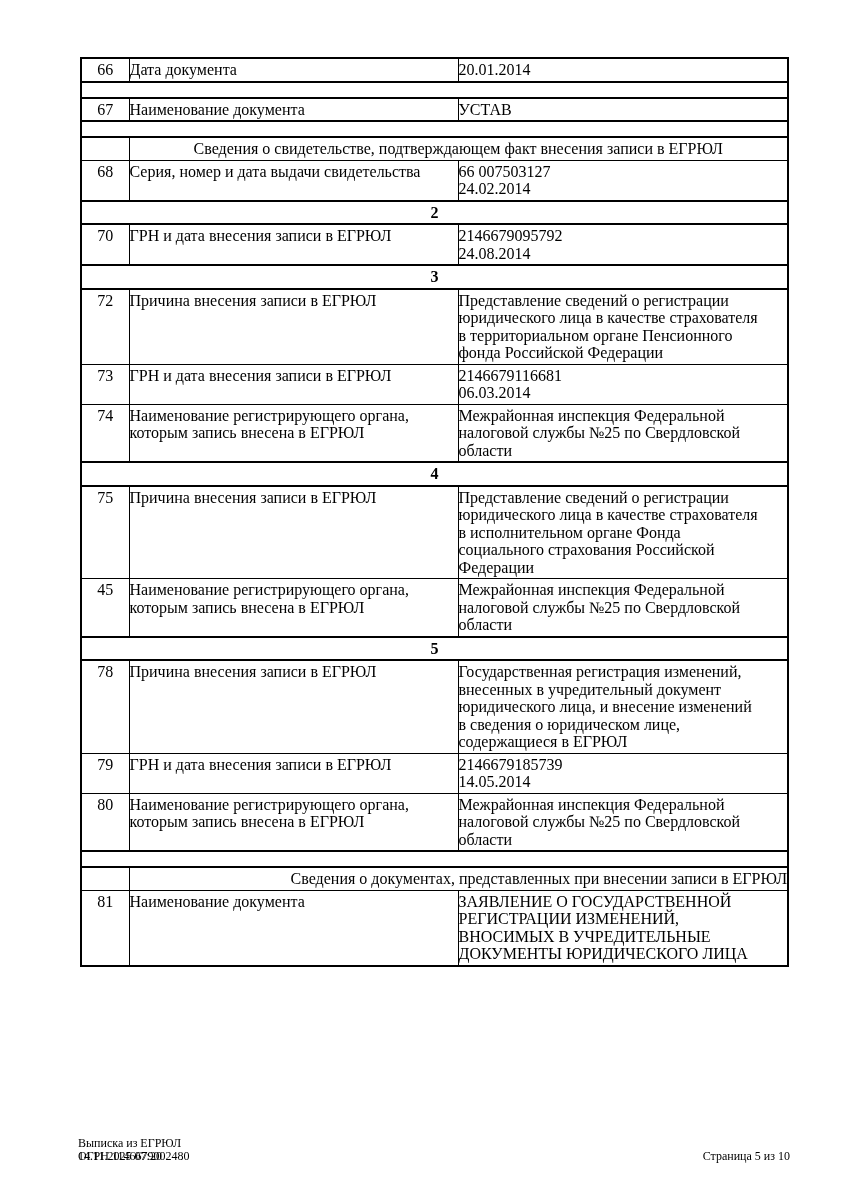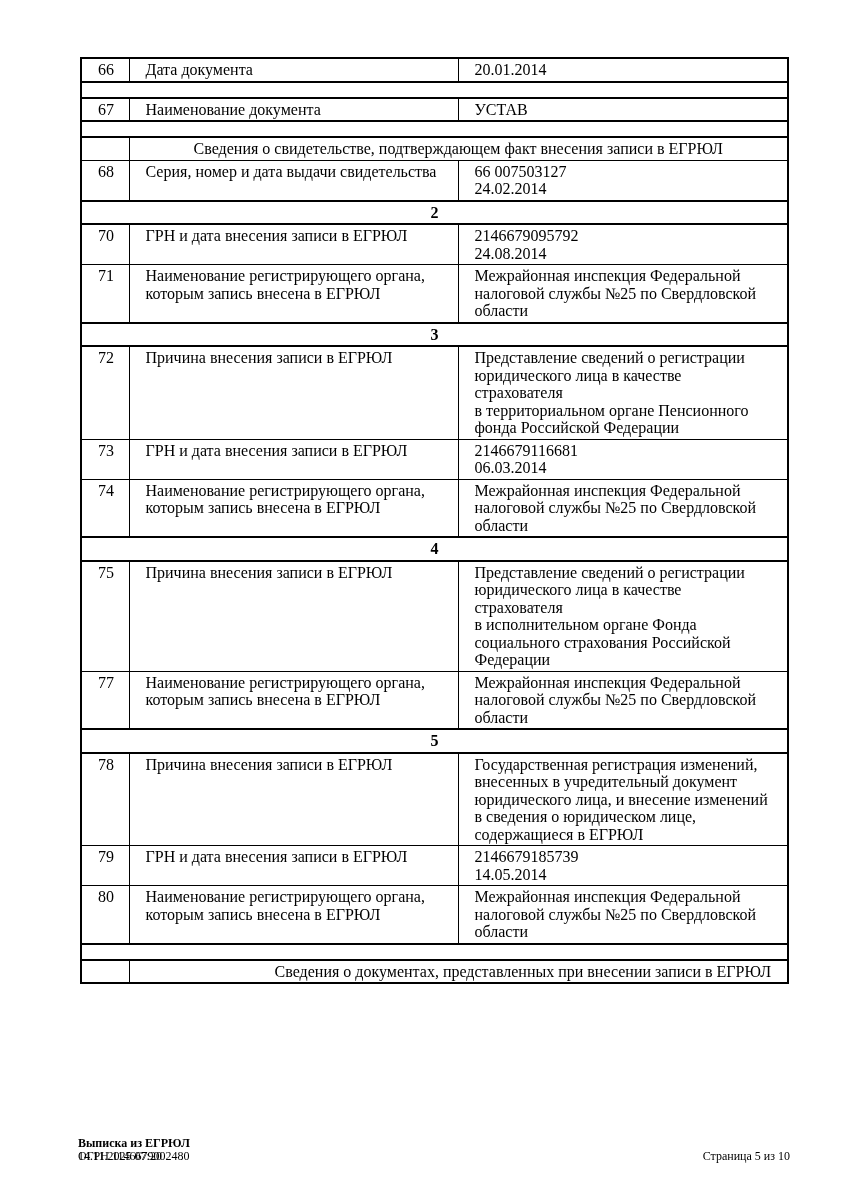--- a/index.html
+++ b/index.html
@@ -23,21 +23,21 @@
     width: 707px;
     border-collapse: collapse;
     table-layout: fixed;
     border: 2px solid #000000;
   }
   table.doc-table td {
     border: 1px solid #000000;
     vertical-align: top;
     font-size: 16px;
     line-height: 17.5px;
-    padding: 2px 16px;
+    padding: 2px 0;
     overflow: hidden;
   }
   td.c-num {
     text-align: center;
     padding-left: 1px;
     padding-right: 1px;
   }
   td.c-label, td.c-value, td.c-header {
     white-space: pre-line;
     word-wrap: break-word;
@@ -59,21 +59,21 @@
   .footer {
     position: absolute;
     left: 78px;
     right: 58px;
     top: 1133px;
     height: 30px;
     font-size: 12px;
     line-height: 13px;
   }
   .footer-left   { position: absolute; left: 0; bottom: 0; text-align: left; }
-  .footer-left .l1 { font-weight: bold; }
+  .footer-left .l1 { font-weight: normal; }
   .footer-center { position: absolute; left: 0; right: 0; bottom: 0; text-align: left; }
   .footer-right  { position: absolute; right: 0; bottom: 0; text-align: right; }
 </style>
 </head>
 <body>
 
 <div class="page">
 
   <table class="doc-table">
     <colgroup>
@@ -110,28 +110,20 @@
         </tr>
         <tr class="group-row">
           <td colspan="3">2</td>
         </tr>
         <tr>
           <td class="c-num">70</td>
           <td class="c-label">ГРН и дата внесения записи в ЕГРЮЛ</td>
           <td class="c-value">2146679095792
 24.08.2014</td>
         </tr>
-        <tr>
-          <td class="c-num">71</td>
-          <td class="c-label">Наименование регистрирующего органа,
-которым запись внесена в ЕГРЮЛ</td>
-          <td class="c-value">Межрайонная инспекция Федеральной
-налоговой службы №25 по Свердловской
-области</td>
-        </tr>
         <tr class="group-row">
           <td colspan="3">3</td>
         </tr>
         <tr>
           <td class="c-num">72</td>
           <td class="c-label">Причина внесения записи в ЕГРЮЛ</td>
           <td class="c-value">Представление сведений о регистрации
 юридического лица в качестве страхователя
 в территориальном органе Пенсионного
 фонда Российской Федерации</td>
@@ -156,21 +148,21 @@
         <tr>
           <td class="c-num">75</td>
           <td class="c-label">Причина внесения записи в ЕГРЮЛ</td>
           <td class="c-value">Представление сведений о регистрации
 юридического лица в качестве страхователя
 в исполнительном органе Фонда
 социального страхования Российской
 Федерации</td>
         </tr>
         <tr>
-          <td class="c-num">77</td>
+          <td class="c-num">45</td>
           <td class="c-label">Наименование регистрирующего органа,
 которым запись внесена в ЕГРЮЛ</td>
           <td class="c-value">Межрайонная инспекция Федеральной
 налоговой службы №25 по Свердловской
 области</td>
         </tr>
         <tr class="group-row">
           <td colspan="3">5</td>
         </tr>
         <tr>
@@ -195,20 +187,28 @@
           <td class="c-value">Межрайонная инспекция Федеральной
 налоговой службы №25 по Свердловской
 области</td>
         </tr>
         <tr class="spacer-row">
           <td colspan="3"></td>
         </tr>
         <tr class="header-row">
           <td class="c-num"></td>
           <td colspan="2" class="c-header align-left">Сведения о документах, представленных при внесении записи в ЕГРЮЛ</td>
+        </tr>
+        <tr>
+          <td class="c-num">81</td>
+          <td class="c-label">Наименование документа</td>
+          <td class="c-value">ЗАЯВЛЕНИЕ О ГОСУДАРСТВЕННОЙ
+РЕГИСТРАЦИИ ИЗМЕНЕНИЙ,
+ВНОСИМЫХ В УЧРЕДИТЕЛЬНЫЕ
+ДОКУМЕНТЫ  ЮРИДИЧЕСКОГО ЛИЦА</td>
         </tr>
       </tbody>
   </table>
 
   <div class="footer">
     <div class="footer-left">
       <div class="l1">Выписка из ЕГРЮЛ</div>
       <div class="l2">14.11.2025 07:20</div>
     </div>
     <div class="footer-center">ОГРН 1146679002480</div>

